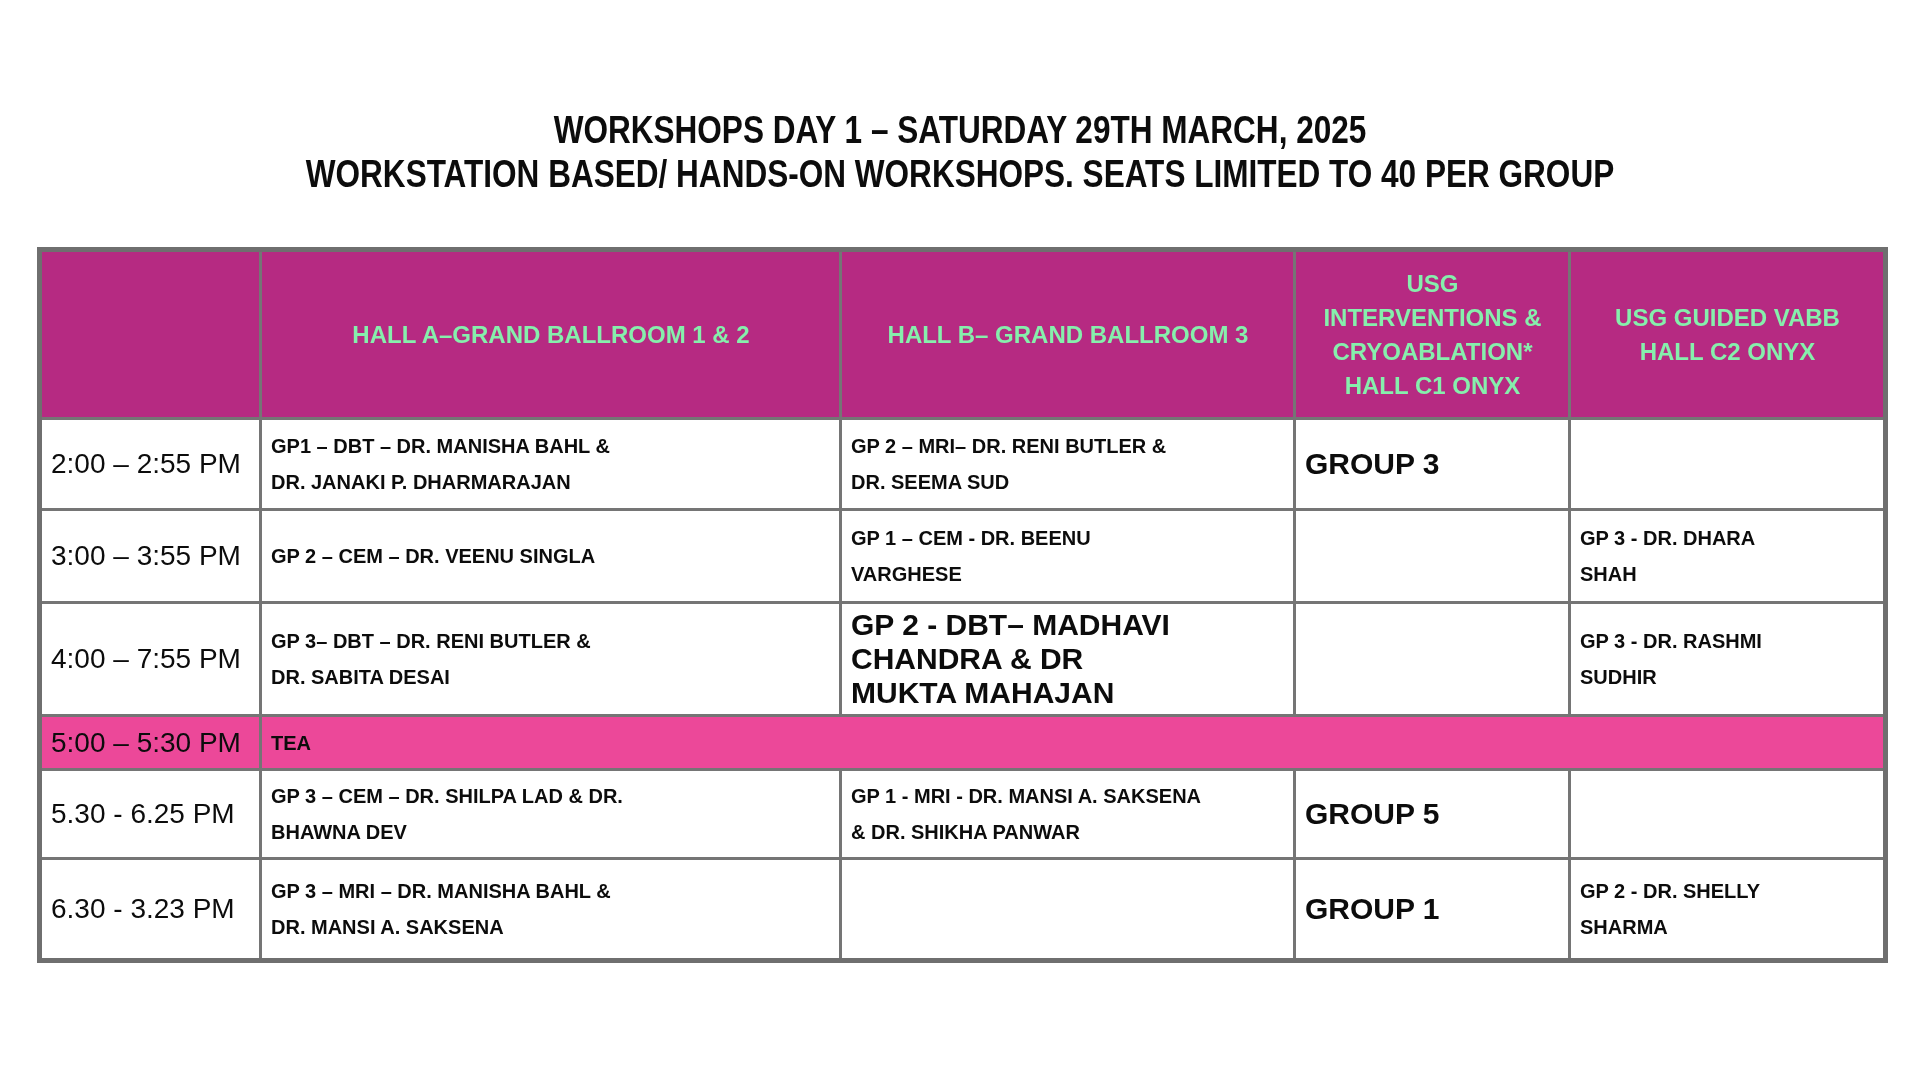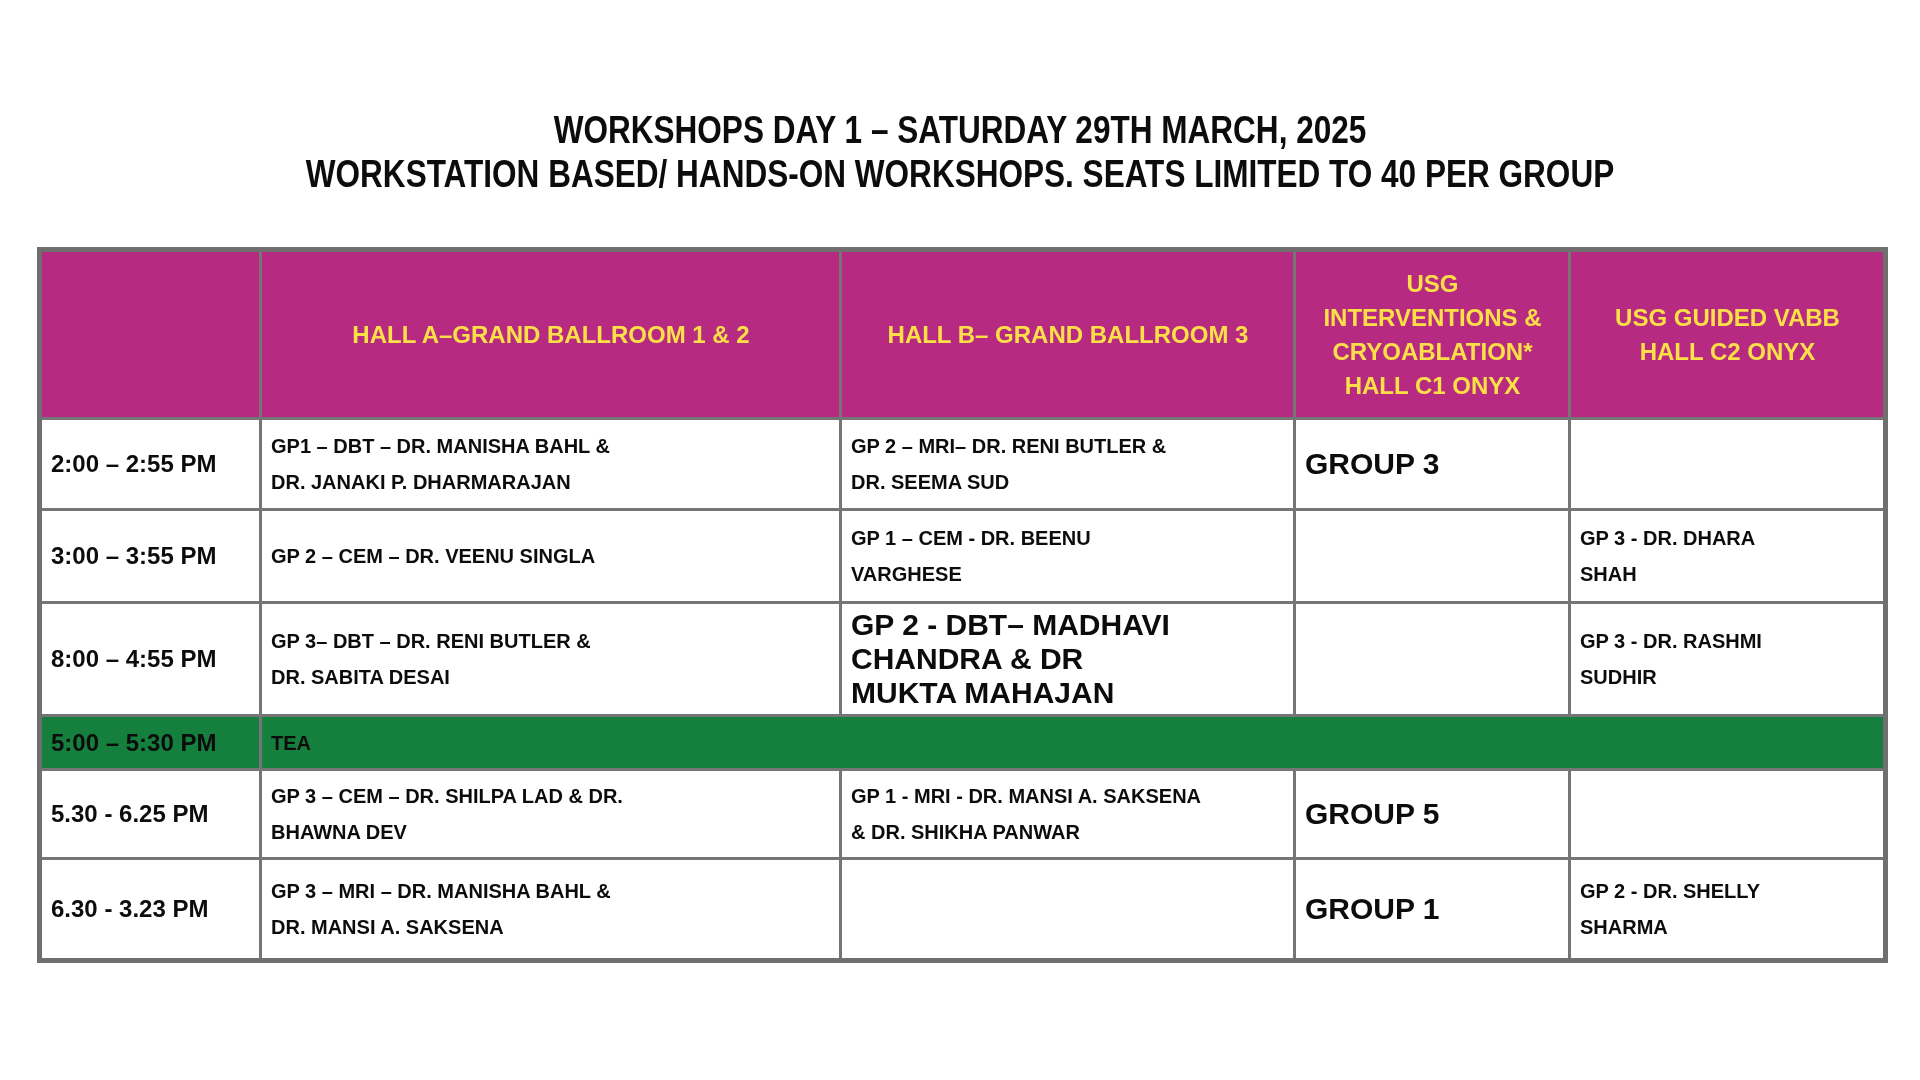--- a/index.html
+++ b/index.html
@@ -42,21 +42,21 @@
     border: 5px solid #6f6f6f;
   }
   .schedule-table td, .schedule-table th {
     border: 3px solid #757575;
     padding: 4px 8px 4px 9px;
     vertical-align: middle;
     overflow: hidden;
   }
   th.hdr {
     background: #b62a82;
-    color: #fde047;
+    color: #86efac;
     font-size: 24px;
     font-weight: 700;
     text-align: center;
     line-height: 34px;
     white-space: pre-line;
   }
   td.cell {
     color: #0c0c0c;
     font-size: 20px;
     font-weight: 700;
@@ -64,27 +64,27 @@
     line-height: 36px;
     white-space: pre-line;
     background: #ffffff;
   }
   td.cell.small {
     font-size: 30px;
     line-height: 34px;
   }
   td.time {
     color: #0c0c0c;
-    font-size: 24px;
-    font-weight: 700;
+    font-size: 28px;
+    font-weight: 400;
     white-space: nowrap;
     background: #ffffff;
   }
   tr.tea-row td {
-    background: #15803d;
+    background: #ec4899;
   }
 </style>
 </head>
 <body>
 
 <div class="page">
 
   <div class="title-block">
     <div>WORKSHOPS DAY 1 – SATURDAY 29TH MARCH, 2025</div>
     <div>WORKSTATION BASED/ HANDS-ON WORKSHOPS. SEATS LIMITED TO 40 PER GROUP</div>
@@ -126,21 +126,21 @@
       <td class="time">3:00 – 3:55 PM</td>
       <td class="cell">GP 2 – CEM – DR. VEENU SINGLA</td>
       <td class="cell">GP 1 – CEM - DR. BEENU
 VARGHESE</td>
       <td class="cell small"></td>
       <td class="cell">GP 3 - DR. DHARA
 SHAH</td>
     </tr>
 
     <tr style="height:98px">
-      <td class="time">8:00 – 4:55 PM</td>
+      <td class="time">4:00 – 7:55 PM</td>
       <td class="cell">GP 3– DBT – DR. RENI BUTLER &amp;
 DR. SABITA DESAI</td>
       <td class="cell small">GP 2 - DBT– MADHAVI CHANDRA &amp; DR
 MUKTA MAHAJAN</td>
       <td class="cell small"></td>
       <td class="cell">GP 3 - DR. RASHMI
 SUDHIR</td>
     </tr>
 
     <tr style="height:54px" class="tea-row">

